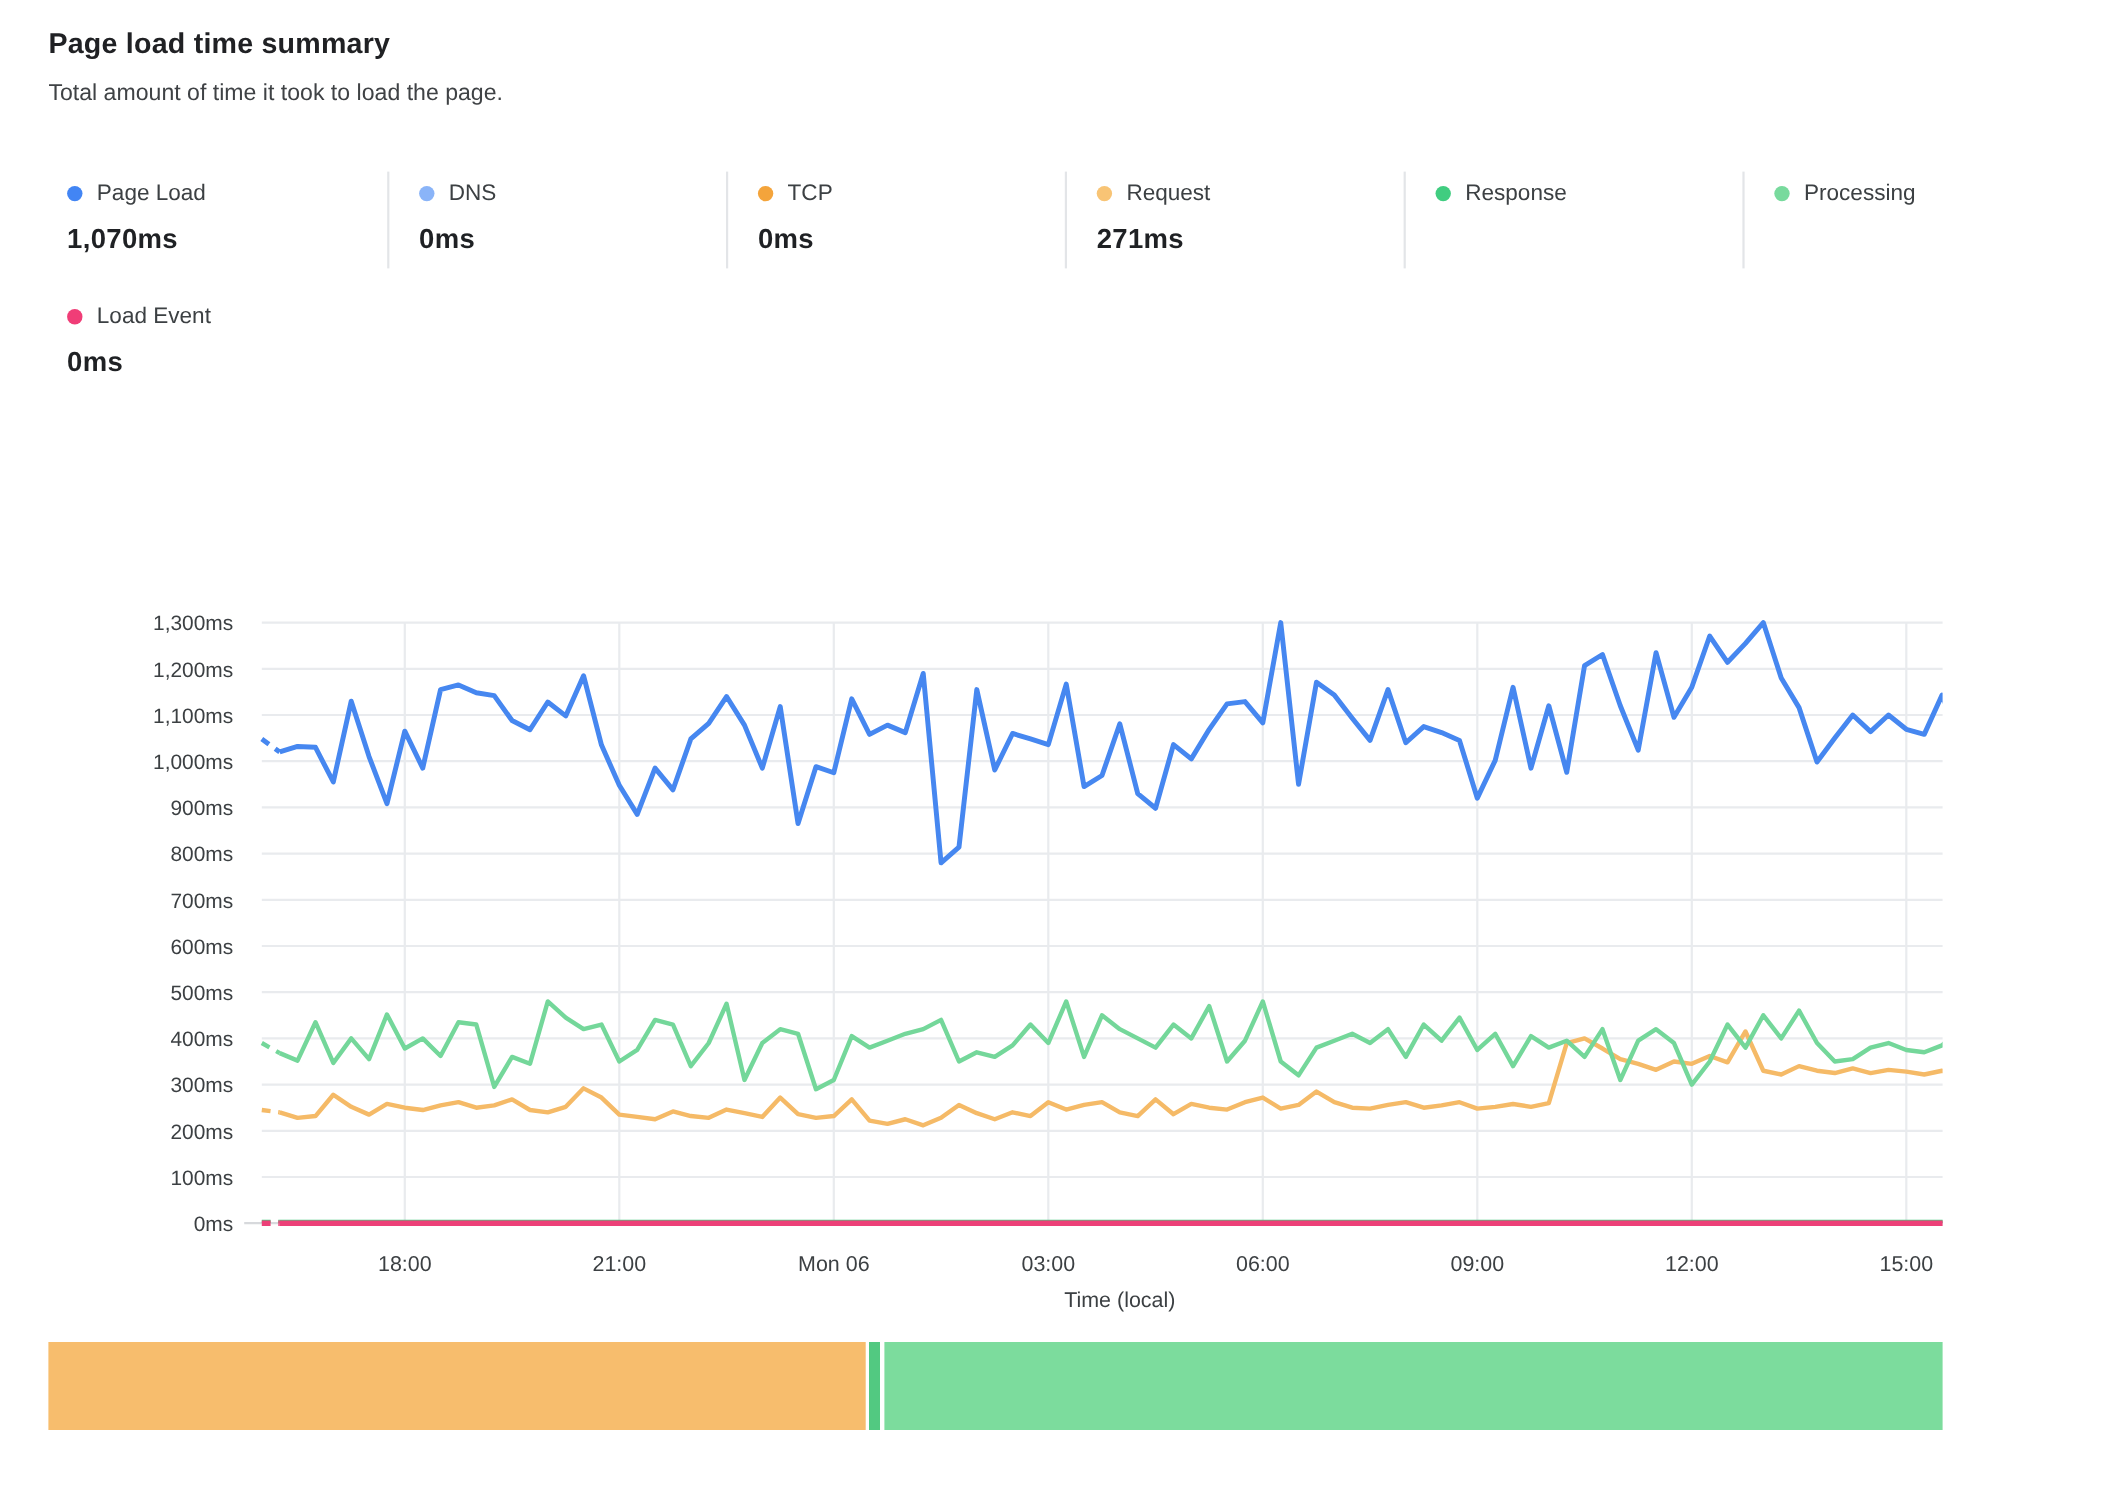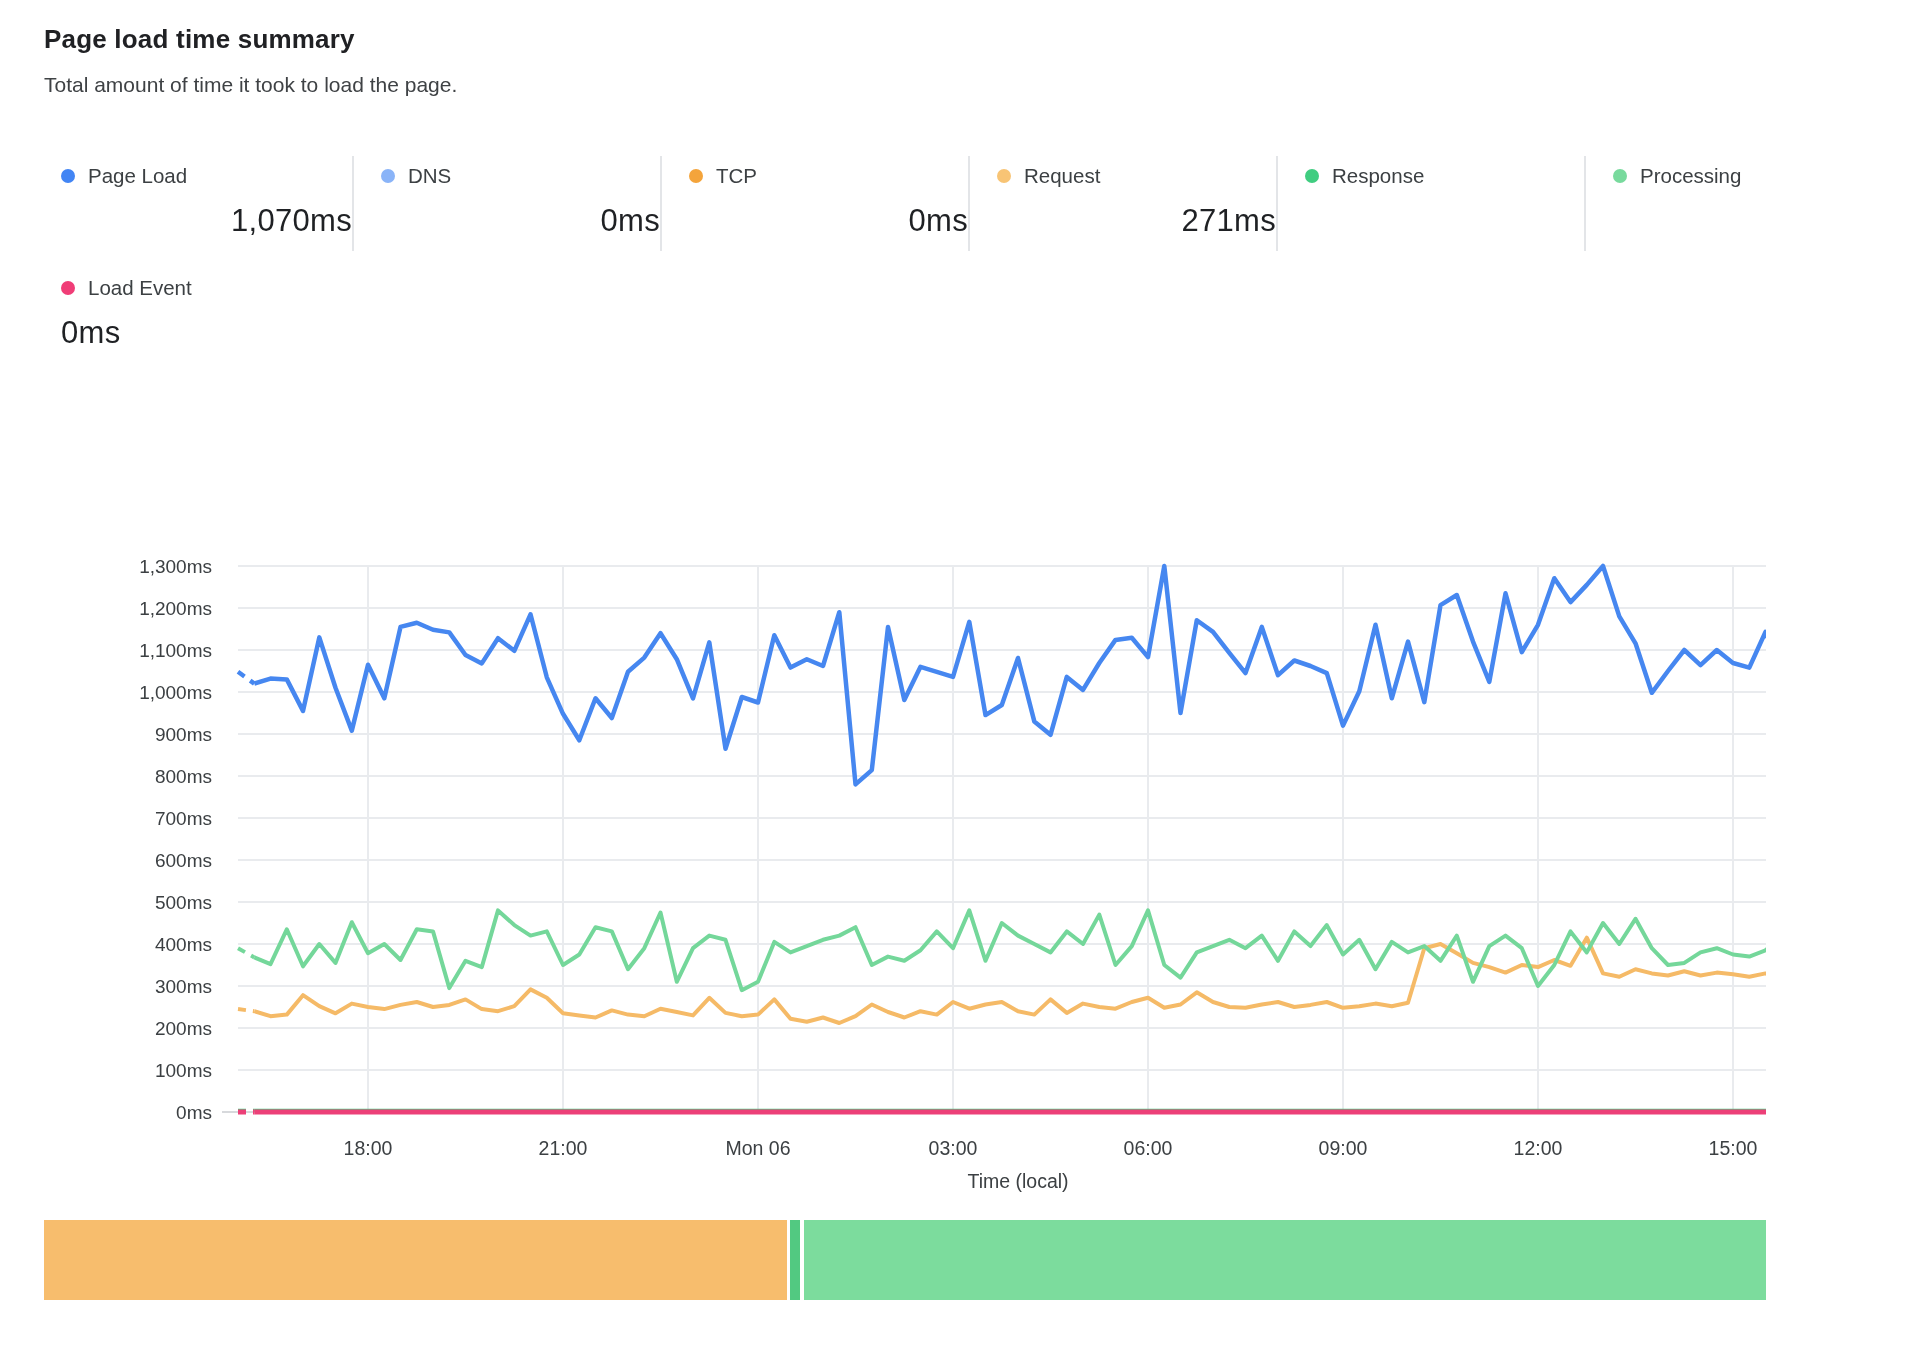--- a/index.html
+++ b/index.html
@@ -2,26 +2,26 @@
 <html><head>
 <meta charset="utf-8">
 <style>
   html,body{margin:0;padding:0;background:#ffffff;}
   body{font-family:"Liberation Sans",sans-serif;color:#202124;}
   .page{position:relative;width:1766px;height:1352px;background:#fff;overflow:hidden;}
 
   .title{position:absolute;left:44px;top:24px;font-size:26px;font-weight:700;color:#202124;letter-spacing:.2px;}
   .subtitle{position:absolute;left:44px;top:73px;font-size:21px;color:#3f4245;}
 
-  .metrics{position:absolute;left:44px;top:156px;display:flex;align-items:stretch;text-align:right;}
+  .metrics{position:absolute;left:44px;top:156px;display:flex;align-items:stretch;}
   .metric{width:308px;box-sizing:border-box;padding:8px 0 12px 17px;cursor:pointer;}
   .metric.divided{border-left:2px solid #e3e5e8;padding-left:27px;}
   .m-head{display:flex;align-items:center;gap:13px;font-size:20.5px;color:#3c4043;}
   .dot{width:14px;height:14px;border-radius:50%;flex:0 0 auto;}
-  .m-value{margin-top:15px;font-size:31px;font-weight:400;color:#1f2124;letter-spacing:.3px;}
+  .m-value{margin-top:15px;font-size:25px;font-weight:700;color:#1f2124;letter-spacing:.3px;}
 
   .metrics-row2{position:absolute;left:44px;top:268px;}
   .metrics-row2 .metric{width:360px;}
 
   .chart-wrap{position:absolute;left:0;top:540px;width:1910px;height:666px;}
   .chart-wrap svg{display:block;}
   .axis-label{font-family:"Liberation Sans",sans-serif;}
 
   .bar{position:absolute;left:44px;top:1220px;height:80px;display:flex;align-items:stretch;}
   .bar-seg{height:80px;}

